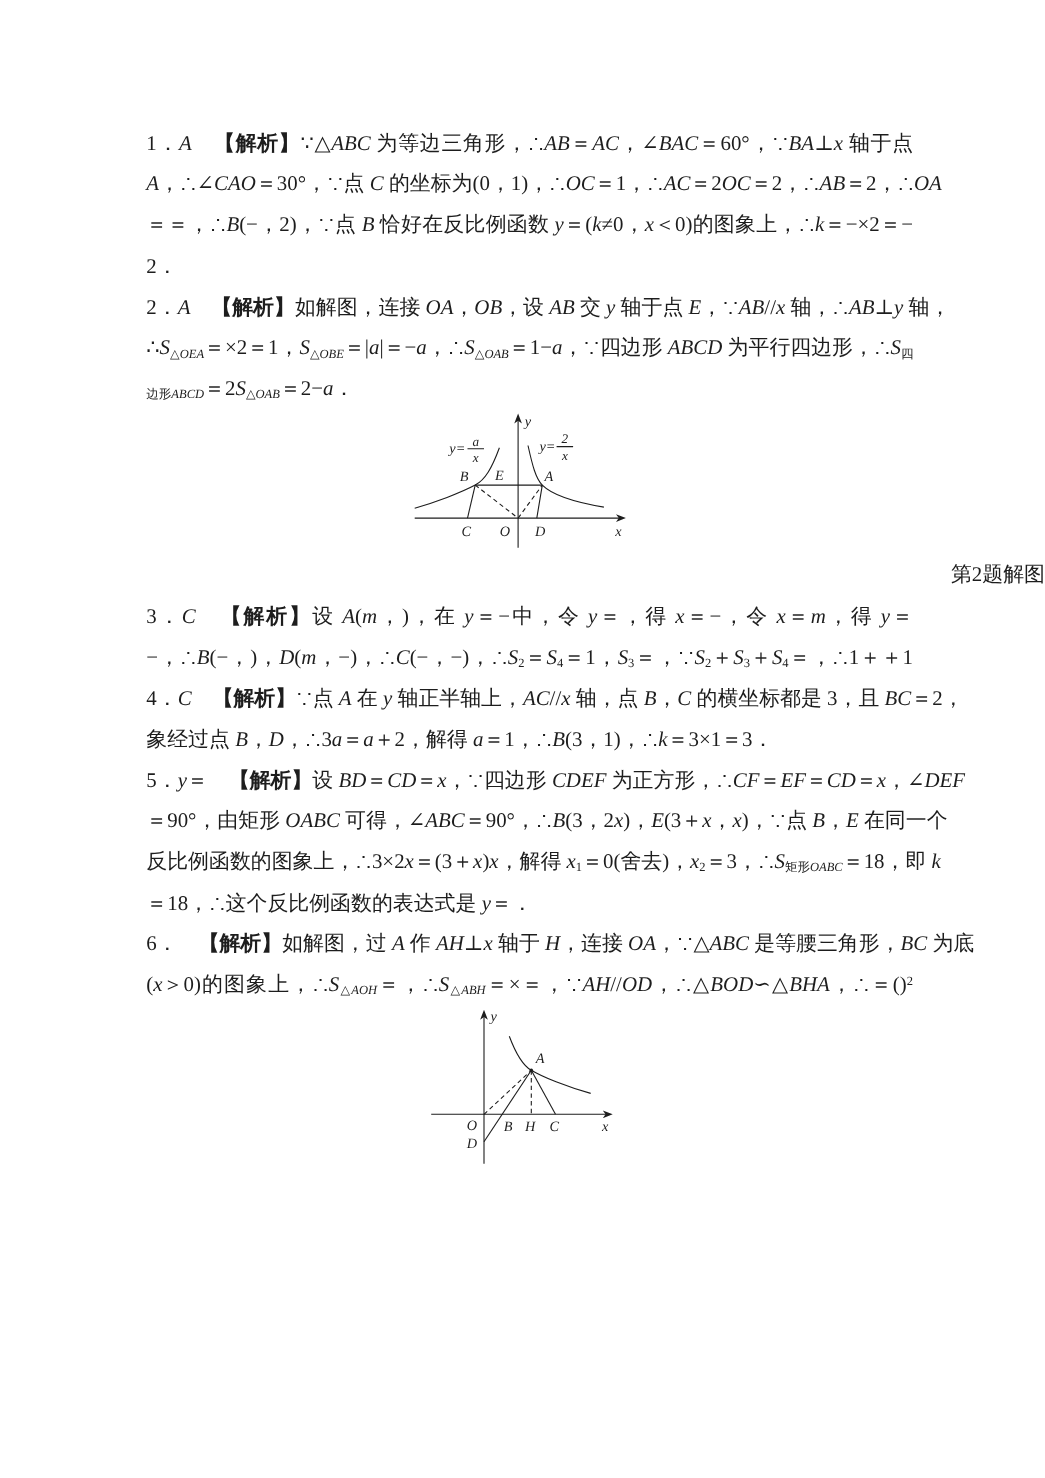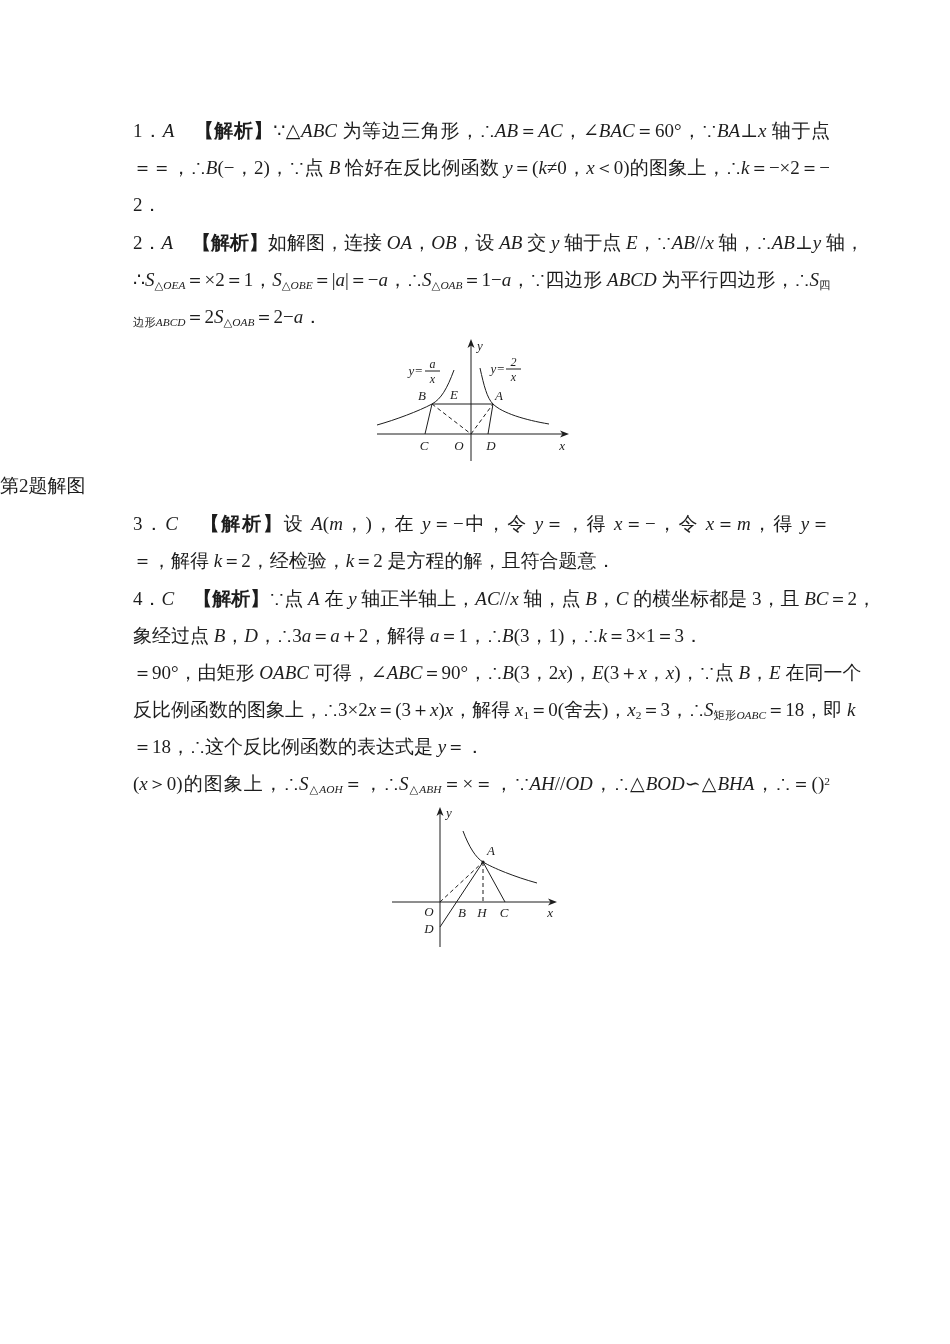--- a/index.html
+++ b/index.html
@@ -22,40 +22,41 @@
   .line b { font-weight:700; }
   .line sub { font-size:0.6em; vertical-align:-0.25em; line-height:0;margin-top:24px; }
   .line sup { font-size:0.6em; vertical-align:0.45em; line-height:0; }
   .figure-block { width:950px; }
   #figure1-block { height:170px; padding-top:2px; box-sizing:border-box; }
   #figure2-block { height:160px; }
   .fig-svg { display:block; }
   #figure1-svg { margin-left:375px; }
   #figure2-svg { margin-left:385px; }
   .fig-caption {
-    width:950px; text-align:left; font-size:19px; color:#1d1d1d;
+    width:950px; text-align:right; font-size:19px; color:#1d1d1d;
     height:34px; line-height:34px;
   }
   svg text {
     font-family:"Liberation Serif","DejaVu Serif",serif;
     font-style:italic; font-size:13px; fill:#1d1d1d;
   }
   svg text.frac { font-size:12px; }
   svg line, svg path { stroke:#1d1d1d; fill:none; stroke-width:1; }
   svg polygon { fill:#1d1d1d; stroke:none; }
   svg .dashed { stroke-dasharray:4 3; }
 </style>
 </head>
 <body>
 
 <div class="top-spacer"></div>
 
 <div class="solutions" id="solutions-a">
     <div class="para">
       <div class="line">1．<i>A</i>　<b>【解析】</b>∵△<i>ABC</i> 为等边三角形，∴<i>AB</i>＝<i>AC</i>，∠<i>BAC</i>＝60°，∵<i>BA</i>⊥<i>x</i> 轴于点</div>
+      <div class="line"><i>A</i>，∴∠<i>CAO</i>＝30°，∵点 <i>C</i> 的坐标为(0，1)，∴<i>OC</i>＝1，∴<i>AC</i>＝2<i>OC</i>＝2，∴<i>AB</i>＝2，∴<i>OA</i></div>
       <div class="line">＝＝，∴<i>B</i>(−，2)，∵点 <i>B</i> 恰好在反比例函数 <i>y</i>＝(<i>k</i>≠0，<i>x</i>＜0)的图象上，∴<i>k</i>＝−×2＝−</div>
       <div class="line last">2．</div>
     </div>
     <div class="para">
       <div class="line">2．<i>A</i>　<b>【解析】</b>如解图，连接 <i>OA</i>，<i>OB</i>，设 <i>AB</i> 交 <i>y</i> 轴于点 <i>E</i>，∵<i>AB</i>//<i>x</i> 轴，∴<i>AB</i>⊥<i>y</i> 轴，</div>
       <div class="line">∴<i>S</i><sub>△<i>OEA</i></sub>＝×2＝1，<i>S</i><sub>△<i>OBE</i></sub>＝|<i>a</i>|＝−<i>a</i>，∴<i>S</i><sub>△<i>OAB</i></sub>＝1−<i>a</i>，∵四边形 <i>ABCD</i> 为平行四边形，∴<i>S</i><sub>四</sub></div>
       <div class="line last"><sub>边形<i>ABCD</i></sub>＝2<i>S</i><sub>△<i>OAB</i></sub>＝2−<i>a</i>．</div>
     </div>
   </div>
 
@@ -93,32 +94,34 @@
     <text x="49" y="113" text-anchor="middle">C</text>
     <text x="84" y="113" text-anchor="middle">O</text>
     <text x="116" y="113" text-anchor="middle">D</text>
   </svg>
   <div class="fig-caption">第2题解图</div>
 </div>
 
 <div class="solutions" id="solutions-b">
     <div class="para">
       <div class="line">3．<i>C</i>　<b>【解析】</b>设 <i>A</i>(<i>m</i>，)，在 <i>y</i>＝−中，令 <i>y</i>＝，得 <i>x</i>＝−，令 <i>x</i>＝<i>m</i>，得 <i>y</i>＝</div>
-      <div class="line last">＝，解得 <i>k</i>＝2，经检验，<i>k</i>＝2 是方程的解，且符合题意．</div>
+      <div class="line">−，∴<i>B</i>(−，)，<i>D</i>(<i>m</i>，−)，∴<i>C</i>(−，−)，∴<i>S</i><sub>2</sub>＝<i>S</i><sub>4</sub>＝1，<i>S</i><sub>3</sub>＝，∵<i>S</i><sub>2</sub>＋<i>S</i><sub>3</sub>＋<i>S</i><sub>4</sub>＝，∴1＋＋1</div>
     </div>
     <div class="para">
       <div class="line">4．<i>C</i>　<b>【解析】</b>∵点 <i>A</i> 在 <i>y</i> 轴正半轴上，<i>AC</i>//<i>x</i> 轴，点 <i>B</i>，<i>C</i> 的横坐标都是 3，且 <i>BC</i>＝2，</div>
       <div class="line last">象经过点 <i>B</i>，<i>D</i>，∴3<i>a</i>＝<i>a</i>＋2，解得 <i>a</i>＝1，∴<i>B</i>(3，1)，∴<i>k</i>＝3×1＝3．</div>
     </div>
     <div class="para">
+      <div class="line">5．<i>y</i>＝　<b>【解析】</b>设 <i>BD</i>＝<i>CD</i>＝<i>x</i>，∵四边形 <i>CDEF</i> 为正方形，∴<i>CF</i>＝<i>EF</i>＝<i>CD</i>＝<i>x</i>，∠<i>DEF</i></div>
       <div class="line">＝90°，由矩形 <i>OABC</i> 可得，∠<i>ABC</i>＝90°，∴<i>B</i>(3，2<i>x</i>)，<i>E</i>(3＋<i>x</i>，<i>x</i>)，∵点 <i>B</i>，<i>E</i> 在同一个</div>
       <div class="line">反比例函数的图象上，∴3×2<i>x</i>＝(3＋<i>x</i>)<i>x</i>，解得 <i>x</i><sub>1</sub>＝0(舍去)，<i>x</i><sub>2</sub>＝3，∴<i>S</i><sub>矩形<i>OABC</i></sub>＝18，即 <i>k</i></div>
       <div class="line last">＝18，∴这个反比例函数的表达式是 <i>y</i>＝．</div>
     </div>
     <div class="para">
+      <div class="line">6．　<b>【解析】</b>如解图，过 <i>A</i> 作 <i>AH</i>⊥<i>x</i> 轴于 <i>H</i>，连接 <i>OA</i>，∵△<i>ABC</i> 是等腰三角形，<i>BC</i> 为底</div>
       <div class="line">(<i>x</i>＞0)的图象上，∴<i>S</i><sub>△<i>AOH</i></sub>＝，∴<i>S</i><sub>△<i>ABH</i></sub>＝×＝，∵<i>AH</i>//<i>OD</i>，∴△<i>BOD</i>∽△<i>BHA</i>，∴＝()<sup>2</sup></div>
     </div>
   </div>
 
 <div class="figure-block" id="figure2-block">
   <svg id="figure2-svg" class="fig-svg" width="185" height="150" viewBox="0 0 185 150">
 
     <line x1="55" y1="10" x2="55" y2="144"></line>
     <polygon points="55,4 51.5,13 55,10.5 58.5,13"></polygon>
     <line x1="7" y1="99" x2="166" y2="99"></line>

